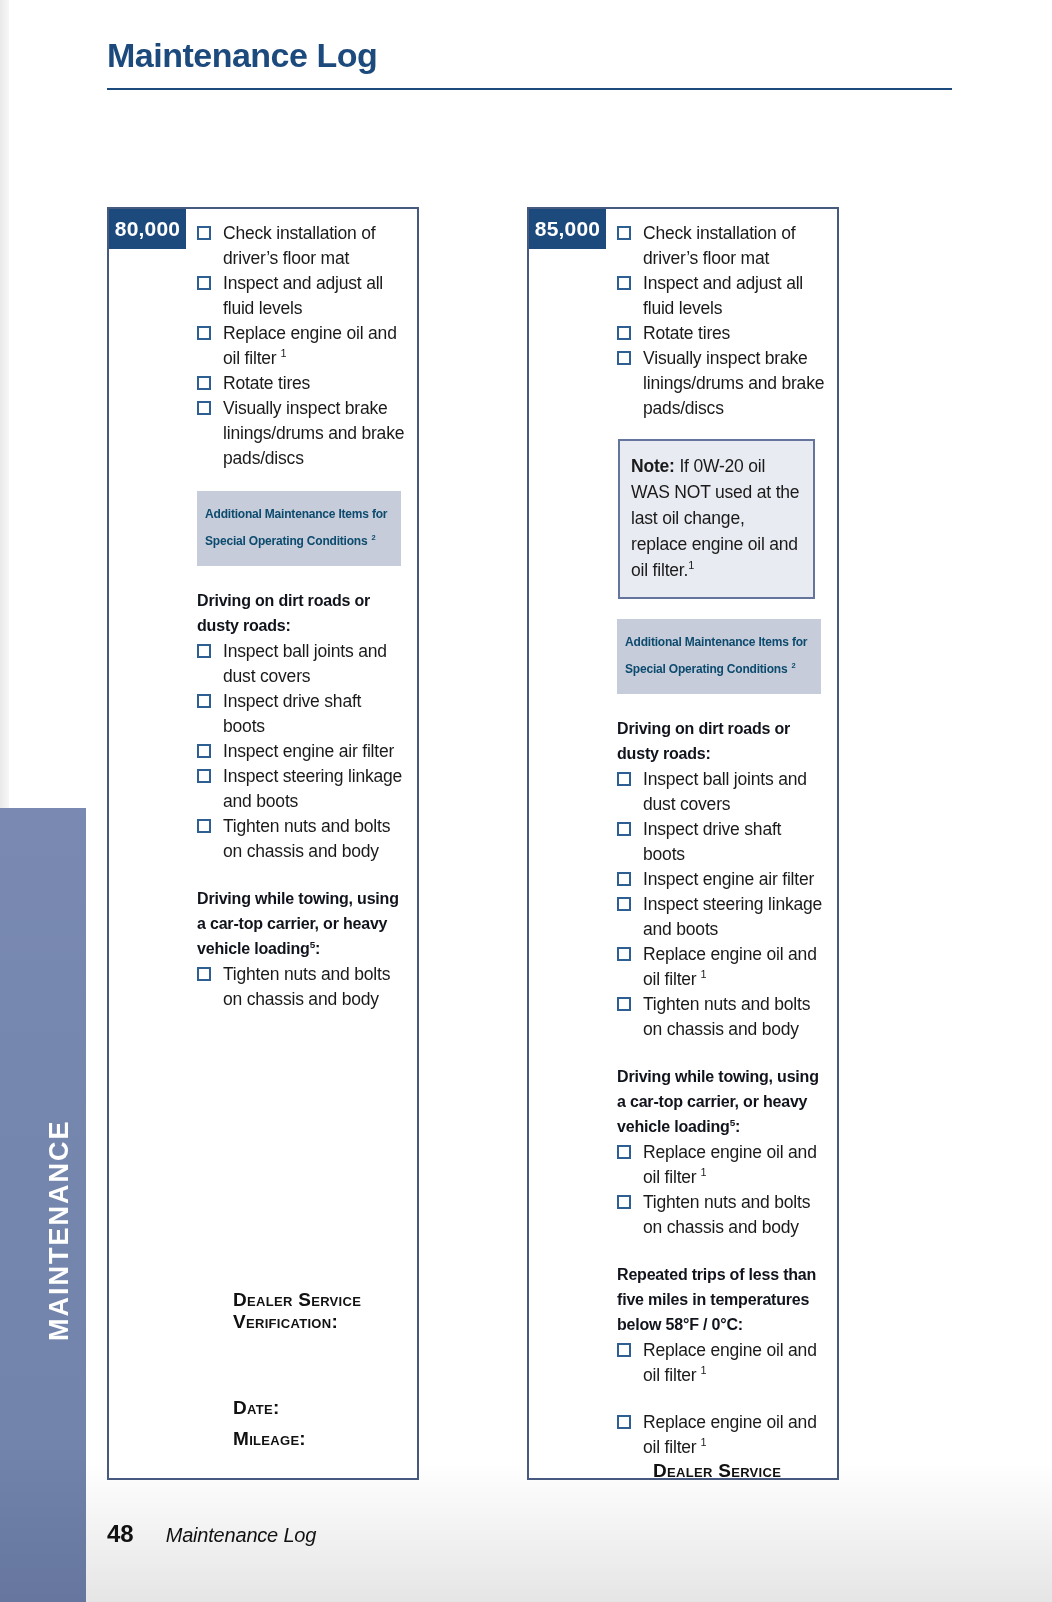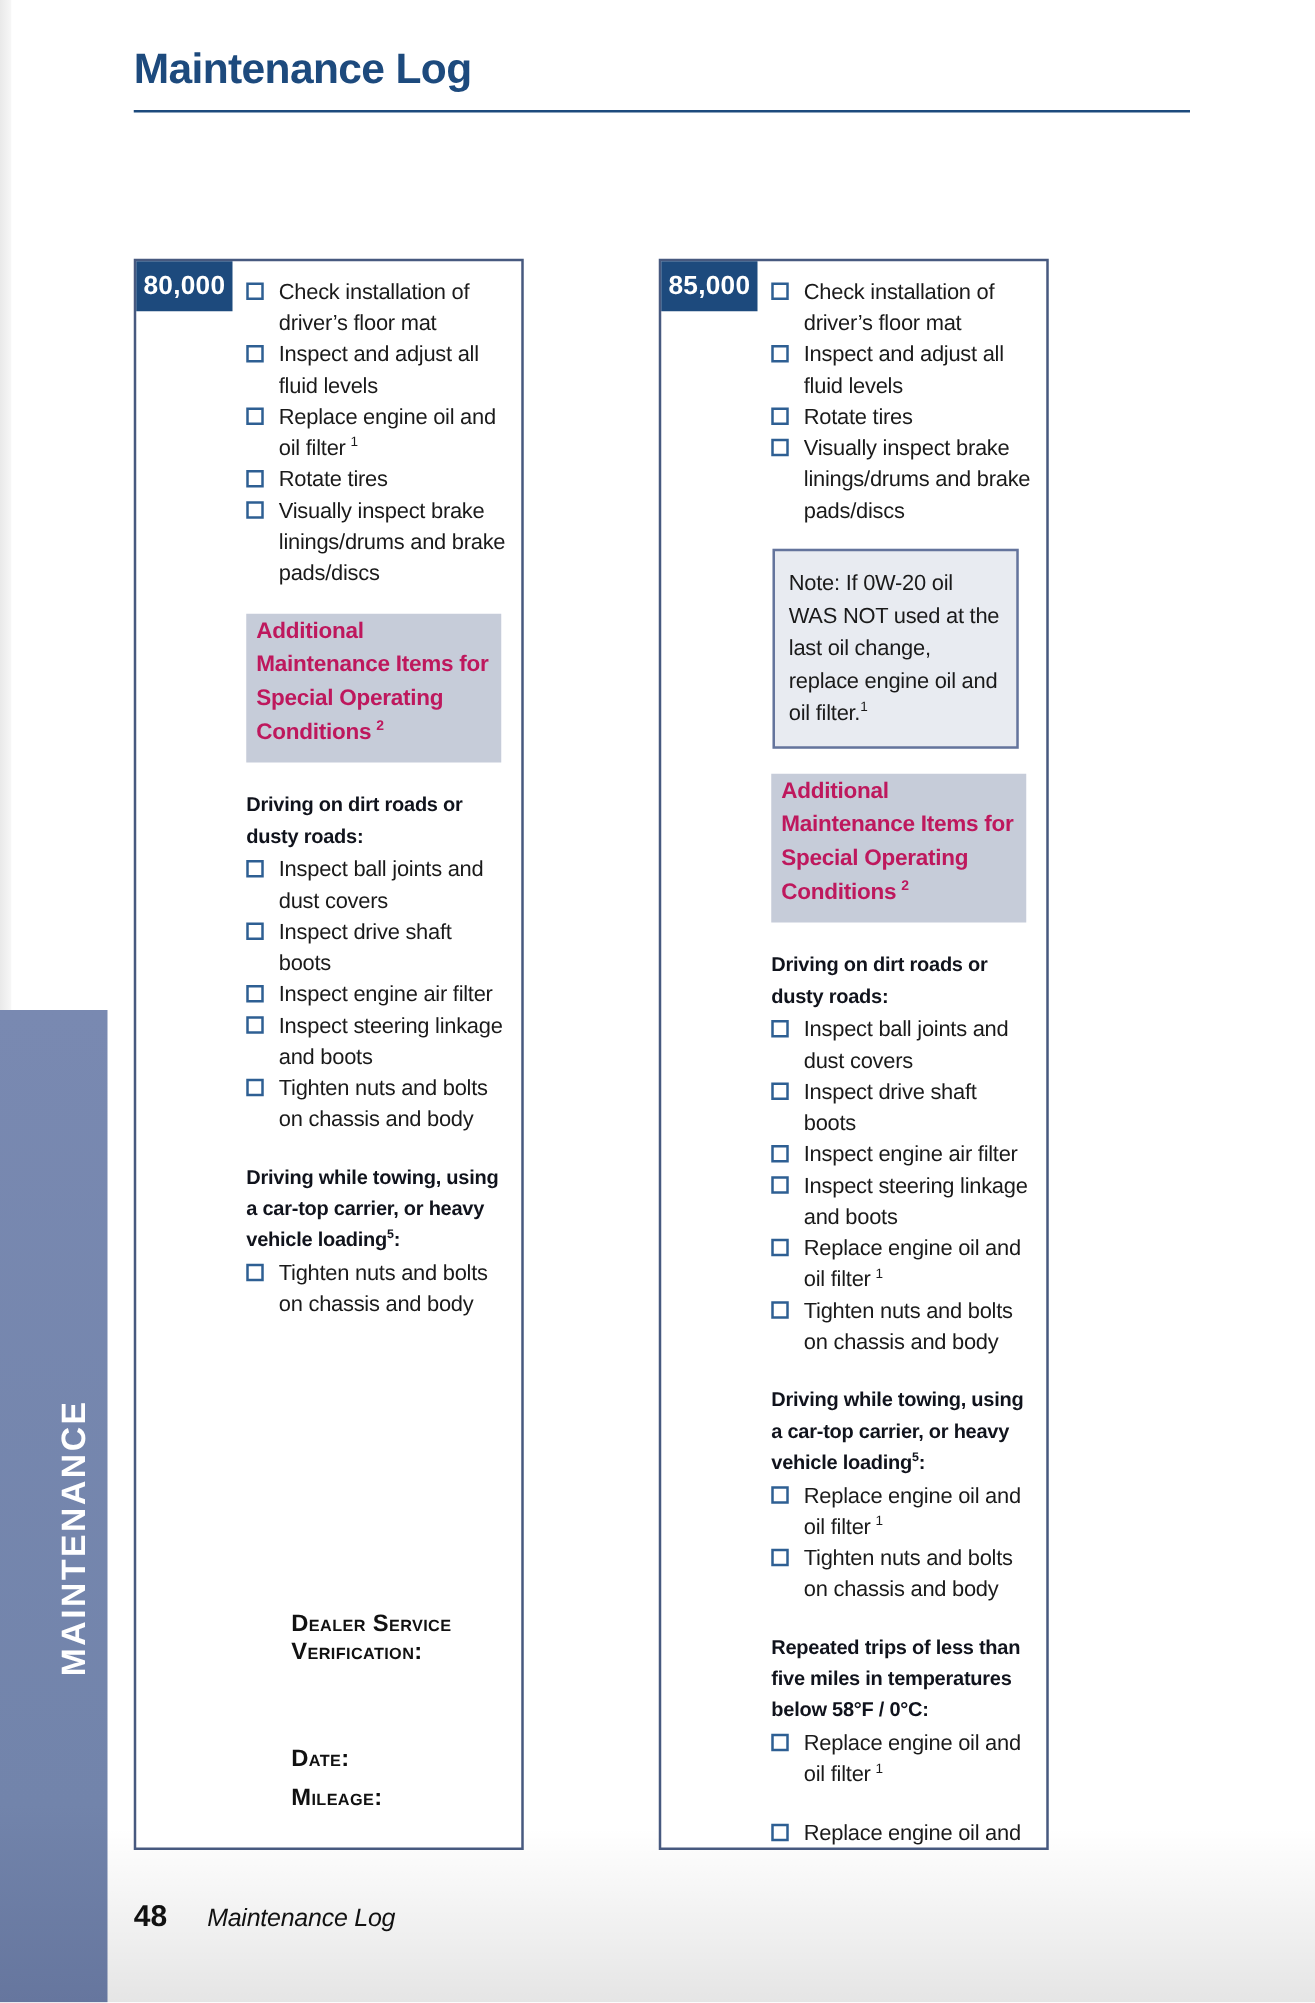--- a/index.html
+++ b/index.html
@@ -65,32 +65,32 @@
     border:2px solid var(--checkbox_border, #2e5f93);
     background:#fff; margin:5px 12px 0 4px;
   }
   .item-text { flex:1 1 auto; }
   sup { font-size:0.62em; line-height:0; vertical-align:super; }
   sup:empty { display:none; }
   .sup-gap { margin-left:4px; }
   .gray-box {
     margin:20px 6px 0 4px;
     background: var(--gray_box_bg, #c6ccd9);
-    padding:0 10px 11px 8px;
-    font-size:18px; font-weight:bold; line-height:27px;
-    letter-spacing:-0.2px; color:#be185d;
+    padding:10px 10px 11px 8px;
+    font-size:12px; font-weight:bold; line-height:27px;
+    letter-spacing:-0.2px; color:#0c4a6e;
   }
   .note-box {
     margin:18px 12px 0 5px;
     background: var(--note_bg, #e8ebf1);
     border:2px solid var(--note_border, #64749c);
     padding:12px 10px 14px 11px;
     font-size:17.5px; line-height:26px; letter-spacing:-0.2px;
   }
-  .note-label { font-weight:normal; }
+  .note-label { font-weight:bold; }
   .subsection { margin-top:22px; }
   .sub-heading {
     font-size:16px; font-weight:bold; line-height:25px;
     letter-spacing:-0.2px; margin:0 0 1px 4px; color:#10131c;
   }
   .verify {
     margin-top:auto; padding:0 0 12px 8px;margin-left:32px;
   }
   .sc-label {
     font-variant: small-caps;

